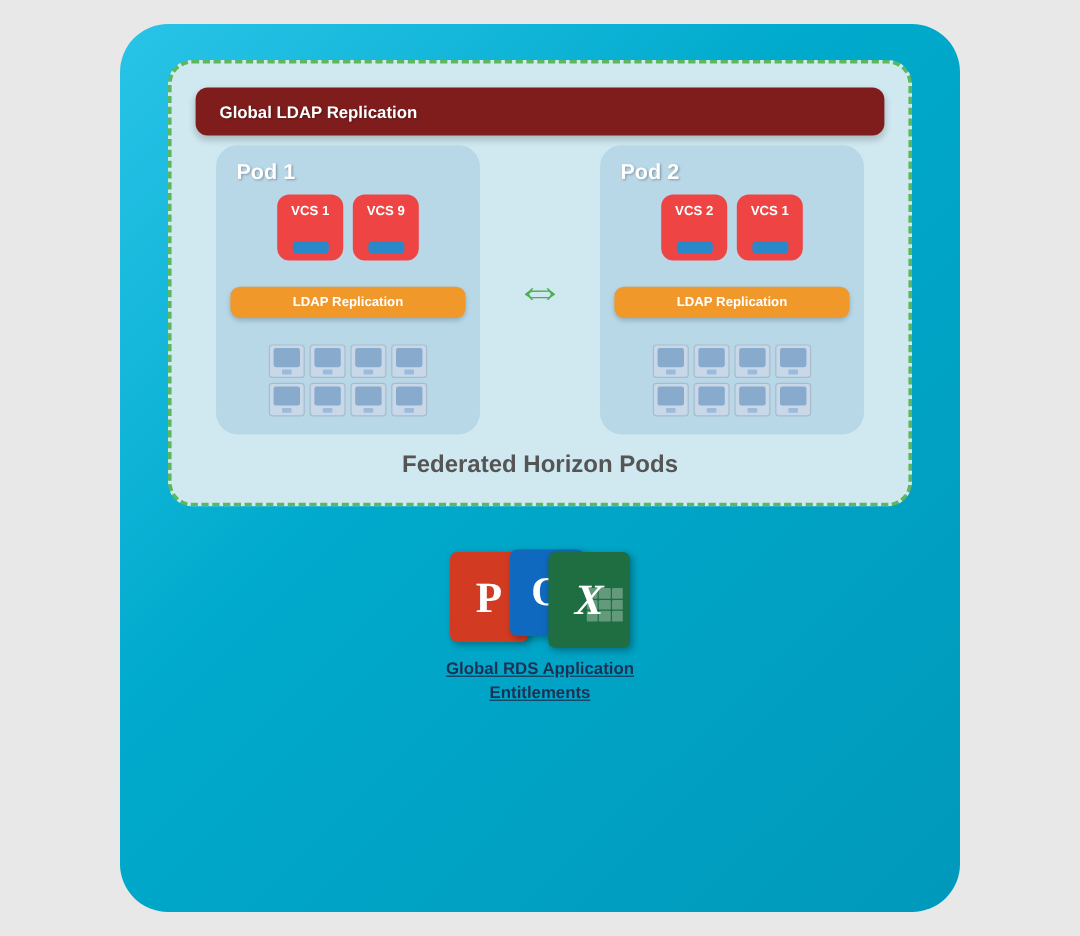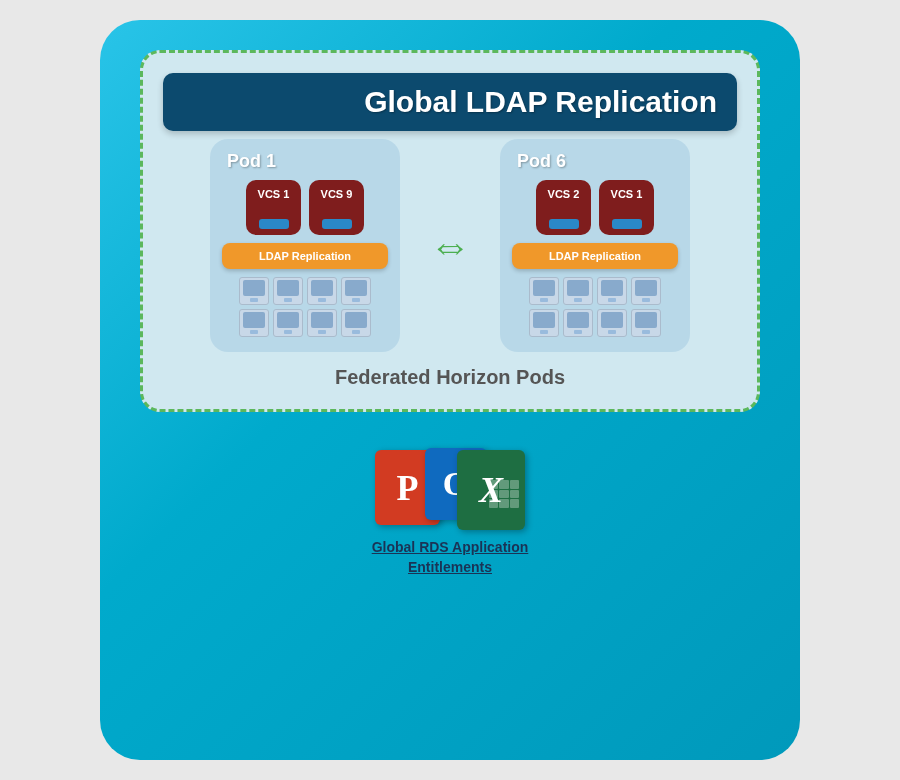--- a/index.html
+++ b/index.html
@@ -40,41 +40,41 @@
     .pods-row {
       display: flex;
       flex-direction: row;
       gap: 20px;
       align-items: center;
       width: 100%;
       justify-content: center;
     }
 
     .global-ldap-banner {
-      background: #0c4a6e;
+      background: #7f1d1d;
       border-radius: 10px;
       color: white;
-      font-size: 30px;
-      font-weight: bold;
-      text-align: right;
+      font-size: 14px;
+      font-weight: bold;
+      text-align: left;
       padding: 12px 20px;
       width: 100%;
       margin-bottom: 8px;
       text-shadow: 1px 1px 2px rgba(0,0,0,0.3);
       box-shadow: 0 3px 6px rgba(0,0,0,0.2);
     }
 
     .pod-box {
       background: #b8d8e8;
       border-radius: 18px;
       padding: 12px 12px 15px 12px;
       display: flex;
       flex-direction: column;
       align-items: center;
-      width: 190px;
+      width: 220px;
       position: relative;
     }
 
     .pod-label {
       color: white;
       font-size: 18px;
       font-weight: bold;
       margin-bottom: 8px;
       text-shadow: 1px 1px 2px rgba(0,0,0,0.3);
       align-self: flex-start;
@@ -84,21 +84,21 @@
     .vcs-row {
       display: flex;
       flex-direction: row;
       gap: 8px;
       width: 100%;
       justify-content: center;
       margin-bottom: 6px;
     }
 
     .vcs-block {
-      background: #7f1d1d;
+      background: #ef4444;
       border-radius: 10px;
       color: white;
       font-size: 11px;
       font-weight: bold;
       text-align: center;
       padding: 8px 10px 22px 10px;
       width: 55px;
       min-height: 55px;
       position: relative;
     }
@@ -117,21 +117,21 @@
 
     .ldap-rep-banner {
       background: #f0982a;
       border-radius: 8px;
       color: white;
       font-size: 11px;
       font-weight: bold;
       text-align: center;
       padding: 7px 5px;
       width: 100%;
-      margin: 2px 0;
+      margin: 16px 0;
       box-shadow: 0 2px 4px rgba(0,0,0,0.2);
     }
 
     .desktop-grid {
       display: grid;
       grid-template-columns: repeat(4, 1fr);
       gap: 4px;
       margin-top: 6px;
     }
 
@@ -347,21 +347,21 @@
             <div class="desktop-icon"></div>
             <div class="desktop-icon"></div>
           </div>
         </div>
 
         <div class="arrow-container">
           <span class="double-arrow">⇔</span>
         </div>
 
         <div class="pod-box">
-          <div class="pod-label">Pod 6</div>
+          <div class="pod-label">Pod 2</div>
           <div class="vcs-row">
             <div class="vcs-block">
               <span>VCS 2</span>
             </div>
             <div class="vcs-block">
               <span>VCS 1</span>
             </div>
           </div>
           <div class="ldap-rep-banner">LDAP Replication</div>
           <div class="desktop-grid">

